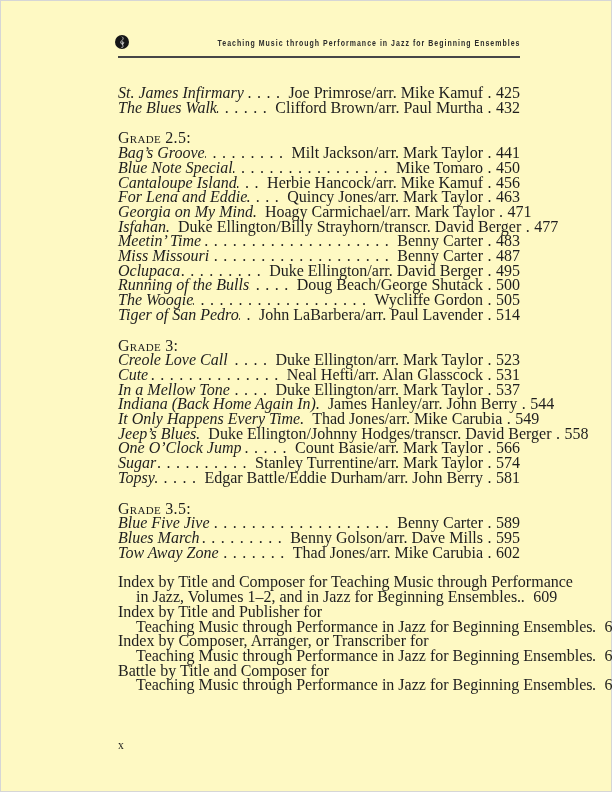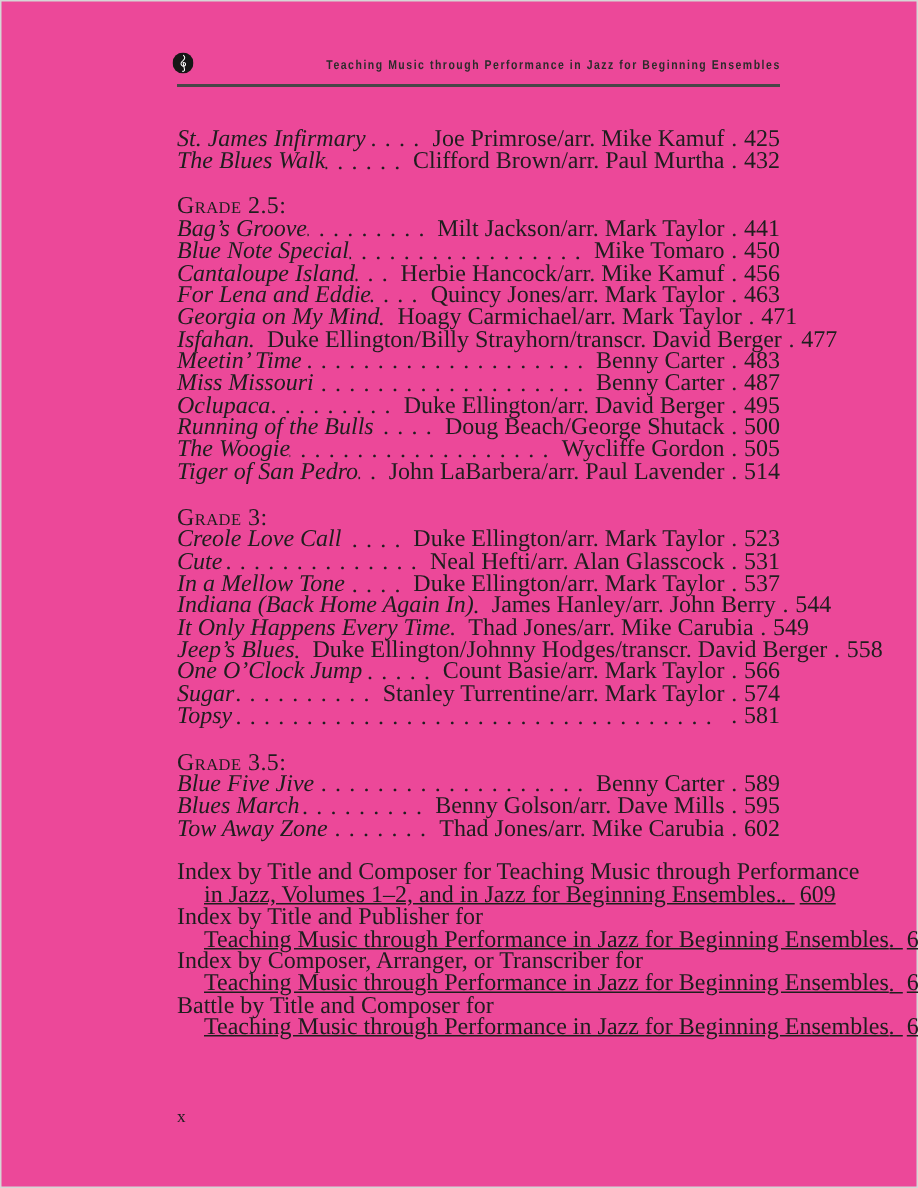--- a/index.html
+++ b/index.html
@@ -1,19 +1,19 @@
 <!DOCTYPE html>
 <html><head>
 <meta charset="utf-8">
 <style>
   html,body{margin:0;padding:0;background:#ffffff;}
   .page{
     position:relative;
     width:612px;height:792px;
-    background:#ec4899;
+    background:#fef9c3;
     box-shadow: inset 0 0 0 1px #d6d6d6;
     font-family:"Liberation Serif","DejaVu Serif",serif;
     color:#1e1e1e;
     overflow:hidden;
   }
   
   .header{position:absolute;left:118px;right:92px;top:0;height:60px;}
   .logo{position:absolute;left:-3px;top:35px;width:14px;height:14px;display:block;}
   .running-head{
     position:absolute;right:0;top:38px;
@@ -36,21 +36,21 @@
     content:"............................................................";
     letter-spacing:5.5px;white-space:pre;font-style:normal;
   }
   .entry-credit{white-space:nowrap;flex:0 0 auto;}
   .sep{flex:0 0 13px;text-align:center;}
   .sep::before{content:".";}
   .pageno{flex:0 0 21px;text-align:right;white-space:nowrap;}
   
   .toc-indexes{margin-top:15px;}
   .index-line1{white-space:nowrap;}
-  .index-line2{display:flex;align-items:flex-end;padding-left:18px;text-decoration:underline;}
+  .index-line2{display:flex;align-items:flex-end;padding-left:18px;}
   .index-line2-text{white-space:nowrap;flex:0 0 auto;}
   
   .footer{position:absolute;left:118px;top:739px;font-size:11.5px;}
 </style>
 </head>
 <body>
 
 <div class="page">
 
   <div class="header">
@@ -251,20 +251,21 @@
     <span class="entry-title">Sugar</span>
     <span class="leader"></span>
     <span class="entry-credit">Stanley Turrentine/arr. Mark Taylor</span>
     <span class="sep"></span>
     <span class="pageno">574</span>
   </li>
 
   <li class="toc-row">
     <span class="entry-title">Topsy</span>
     <span class="leader"></span>
+    <span class="entry-credit">Edgar Battle/Eddie Durham/arr. John Berry</span>
     <span class="sep"></span>
     <span class="pageno">581</span>
   </li>
 </ul>
   </section>
 
   <section class="toc-section">
     <div class="grade-heading">Grade 3.5:</div>
     <ul class="entry-list">
   <li class="toc-row">

